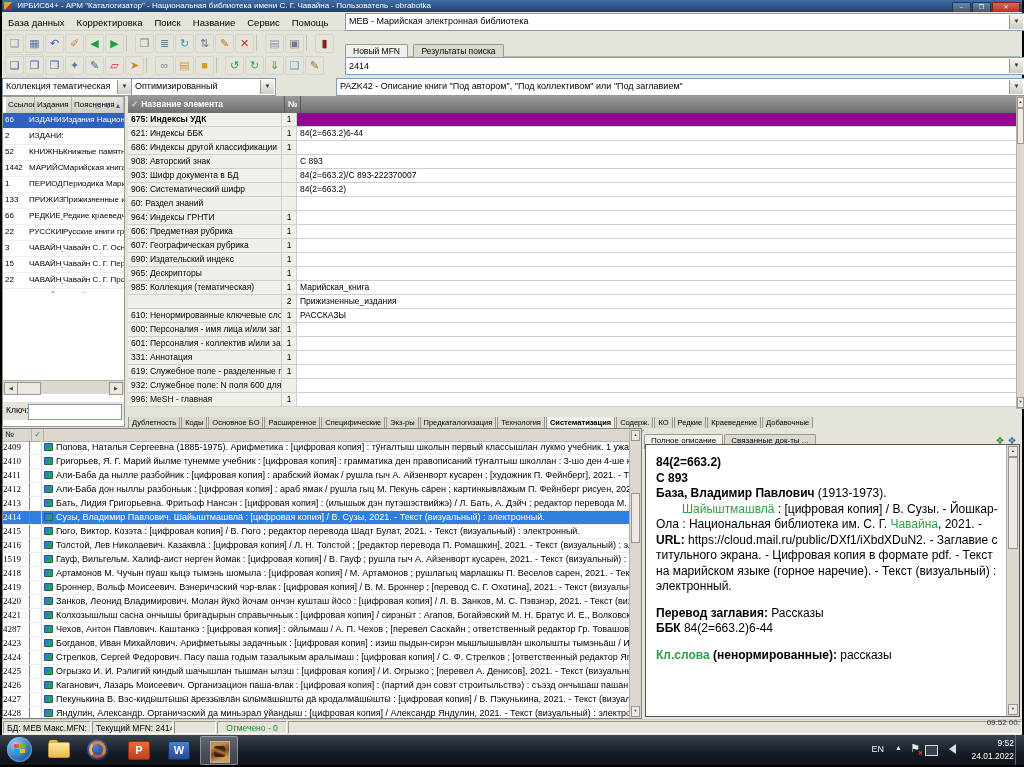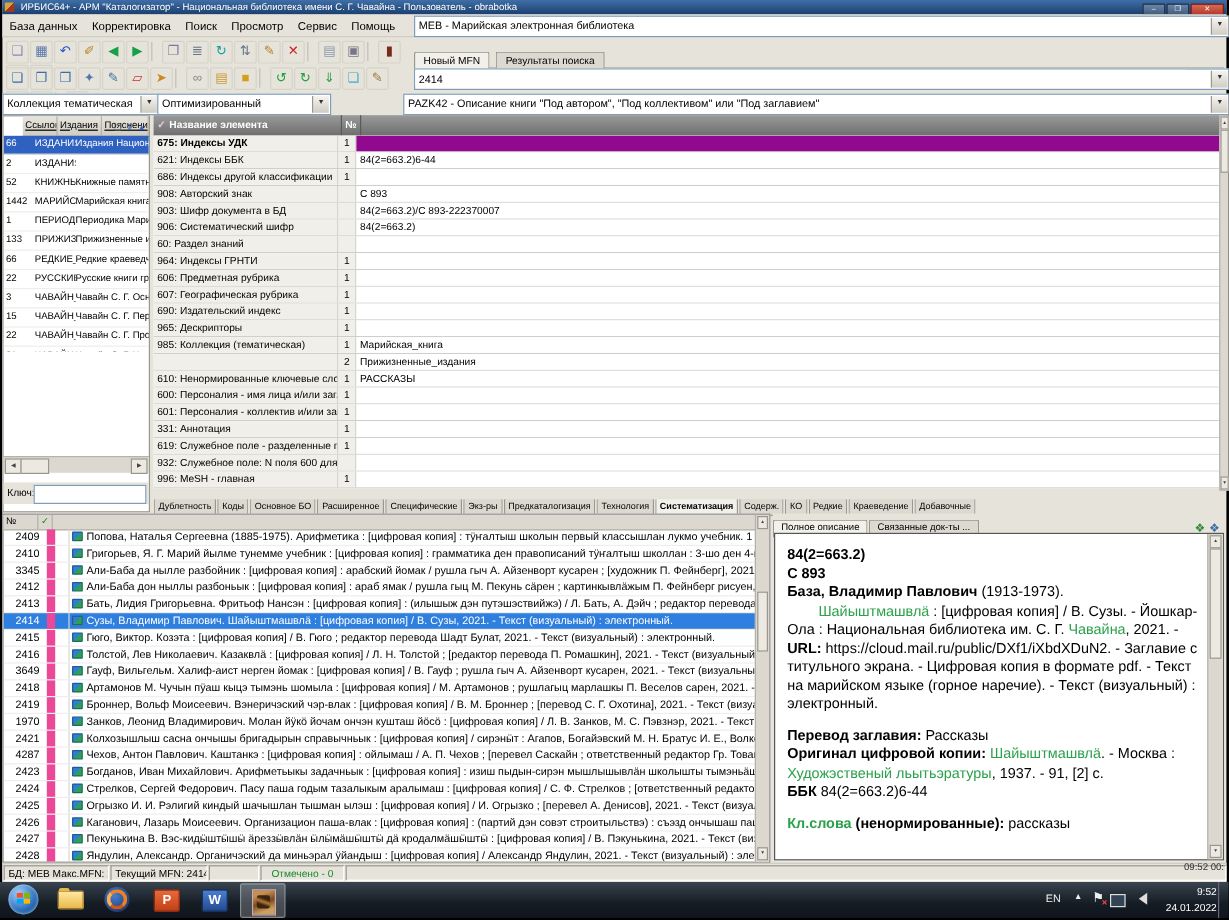--- a/index.html
+++ b/index.html
@@ -40,22 +40,22 @@
   .tab.on{background:#f2f0ea;}
   #mfncombo{left:345px;top:57px;width:675px;height:16px;}
   #mfncombo input{position:absolute;left:0;top:0;width:640px;height:13px;border:none;outline:none;
                   font-size:9px;font-family:"Liberation Sans",sans-serif;padding:1px 0 0 3px;}
   
   #combo1{left:2px;top:78px;width:126px;height:16px;}
   #combo2{left:131px;top:78px;width:140px;height:16px;}
   #combo3{left:336px;top:78px;width:684px;height:16px;}
   
   #dictpanel{left:2px;top:96px;width:121px;height:329px;background:#fff;border:1px solid #9a978d;}
-  #dicthead{position:absolute;left:16px;top:0;right:0;height:16px;background:linear-gradient(#e8e5dd,#cfccc2);
-            border-bottom:1px solid #9a978d;font-size:8px;line-height:15px;display:flex;text-decoration:underline;}
+  #dicthead{position:absolute;left:3px;top:0;right:0;height:16px;background:linear-gradient(#e8e5dd,#cfccc2);
+            border-bottom:1px solid #9a978d;font-size:8px;line-height:15px;display:flex;}
   #dicthead .hc{padding-left:2px;border-right:1px solid #b5b2a8;overflow:hidden;}
   #dicticons{position:absolute;right:1px;top:1px;}
   .dhicon{display:inline-block;width:10px;font-size:7px;text-align:center;}
   #dictrows{position:absolute;left:0;top:16px;right:0;height:180px;overflow:hidden;}
   .drow{display:flex;height:15px;font-size:8px;line-height:14px;border-bottom:1px solid #f0eee8;}
   .drow.sel{background:#2f62c0;color:#fff;}
   .dc1{width:24px;padding-left:2px;overflow:hidden;flex-shrink:0;}
   .dc2{width:34px;overflow:hidden;flex-shrink:0;white-space:nowrap;}
   .dc3{flex:1;overflow:hidden;white-space:nowrap;}
   #dicthscroll{position:absolute;left:0;right:0;bottom:32px;height:13px;background:#dcd8d0;border-top:1px solid #b5b2a8;}
@@ -90,21 +90,21 @@
         font-size:4px;text-align:center;line-height:8px;color:#444;}
   .vthumb{position:absolute;left:0;right:0;background:#ece9e2;border:1px solid #9a968c;}
   
   #recpanel{left:2px;top:428px;width:638px;height:289px;background:#fff;border:1px solid #808080;}
   #rechead{position:absolute;left:0;top:0;right:11px;height:12px;background:#dcd8d0;border-bottom:1px solid #b5b2a8;
            display:flex;font-size:8px;line-height:11px;}
   #rechead .rh1{width:26px;padding-left:2px;border-right:1px solid #b5b2a8;}
   #rechead .rh2{width:11px;text-align:center;border-right:1px solid #b5b2a8;color:#1a8a2a;}
   #recrows{position:absolute;left:0;top:12px;right:11px;bottom:0;overflow:hidden;}
   .rrow{display:flex;height:13px;font-size:9px;line-height:12px;border-bottom:1px solid #eeeeee;}
-  .rnum{width:26px;padding-left:10px;border-right:7px solid #ec4899;flex-shrink:0;}
+  .rnum{width:26px;padding-left:0;border-right:1px solid #ec4899;flex-shrink:0;font-family:Liberation Serif, serif;}
   .rchk{width:11px;border-right:1px solid #d8d8d8;flex-shrink:0;}
   .rtxt{flex:1;white-space:nowrap;overflow:hidden;padding-left:1px;}
   .rrow.sel{background:#2e7fe0;color:#fff;}
   .bicon{display:inline-block;width:9px;height:8px;margin:2px 3px 0 1px;border-radius:1px;
          background:linear-gradient(135deg,#2f7fd0 45%,#2fa050 55%);box-shadow:inset 0 0 0 1px rgba(20,60,110,.55);vertical-align:top;}
   #recvscroll{position:absolute;right:0;top:0;width:11px;bottom:0;background:#dcd8d0;border-left:1px solid #b5b2a8;}
   
   #detailpanel{left:644px;top:428px;width:377px;height:291px;background:#e6e3db;}
   #detailtabs{position:absolute;left:0;top:1px;height:15px;}
   .dtab{display:inline-block;padding:1px 6px 0 6px;font-size:8px;height:13px;border:1px solid #9a978d;
@@ -169,21 +169,21 @@
 <div id="screen">
   <div class="abs" id="winbase"></div>
 
   <div class="abs" id="titlebar">
     <span id="appicon"></span>
     <span>ИРБИС64+ - АРМ "Каталогизатор" - Национальная библиотека имени С. Г. Чавайна - Пользователь - obrabotka</span>
     <span id="winbtns"><span class="wbtn ">–</span><span class="wbtn ">❒</span><span class="wbtn close">✕</span></span>
   </div>
 
   <div class="abs" id="menurow">
-    <span id="menubar"><span class="mitem">База данных</span><span class="mitem">Корректировка</span><span class="mitem">Поиск</span><span class="mitem">Просмотр</span><span class="mitem">Сервис</span><span class="mitem">Помощь</span></span>
+    <span id="menubar"><span class="mitem">База данных</span><span class="mitem">Корректировка</span><span class="mitem">Поиск</span><span class="mitem">Название</span><span class="mitem">Сервис</span><span class="mitem">Помощь</span></span>
   </div>
   <div class="combo abs" id="dbcombo">
     <span>MEB - Марийская электронная библиотека</span>
     <span class="dd">▼</span>
   </div>
 
   <div class="abs" id="tbrow1"><span class="ticon" style="color: rgb(138, 138, 184);">❏</span><span class="ticon" style="color: rgb(85, 119, 170);">▦</span><span class="ticon" style="color: rgb(34, 85, 204);">↶</span><span class="ticon" style="color: rgb(184, 134, 42);">✐</span><span class="ticon" style="color: rgb(24, 160, 72);">◀</span><span class="ticon" style="color: rgb(24, 160, 72);">▶</span><span class="tsep"></span><span class="ticon" style="color: rgb(122, 122, 160);">❐</span><span class="ticon" style="color: rgb(102, 119, 136);">≣</span><span class="ticon" style="color: rgb(24, 160, 160);">↻</span><span class="ticon" style="color: rgb(102, 119, 136);">⇅</span><span class="ticon" style="color: rgb(176, 128, 32);">✎</span><span class="ticon" style="color: rgb(204, 34, 34);">✕</span><span class="tsep"></span><span class="ticon" style="color: rgb(136, 153, 170);">▤</span><span class="ticon" style="color: rgb(119, 119, 136);">▣</span><span class="tsep"></span><span class="ticon" style="color: rgb(122, 42, 26);">▮</span><span class="ticon tb" style="color: rgb(204, 17, 17);">Z</span><span class="ticon tb" style="color: rgb(24, 160, 72);">O</span></div>
   <div class="abs" id="tbrow2"><span class="ticon" style="color: rgb(58, 110, 165);">❏</span><span class="ticon" style="color: rgb(58, 110, 165);">❐</span><span class="ticon" style="color: rgb(58, 110, 165);">❒</span><span class="ticon" style="color: rgb(85, 119, 170);">✦</span><span class="ticon" style="color: rgb(58, 110, 165);">✎</span><span class="ticon" style="color: rgb(204, 51, 51);">▱</span><span class="ticon" style="color: rgb(204, 136, 34);">➤</span><span class="tsep"></span><span class="ticon" style="color: rgb(136, 136, 136);">∞</span><span class="ticon" style="color: rgb(204, 153, 51);">▤</span><span class="ticon" style="color: rgb(212, 160, 23);">■</span><span class="tsep"></span><span class="ticon" style="color: rgb(34, 160, 68);">↺</span><span class="ticon" style="color: rgb(34, 160, 68);">↻</span><span class="ticon" style="color: rgb(34, 160, 68);">⇓</span><span class="ticon" style="color: rgb(68, 170, 204);">❏</span><span class="ticon" style="color: rgb(153, 119, 51);">✎</span><span class="ticon" style="color: rgb(42, 154, 90);">◉</span><span class="ticon" style="color: rgb(30, 113, 69);">▦</span><span class="tsep"></span><span class="ticon" style="color: rgb(85, 102, 119);">▥</span></div>
 
   <div class="abs" id="toptabs">
@@ -419,21 +419,21 @@
           <span class="rnum">2409</span>
           <span class="rchk"></span>
           <span class="rtxt"><span class="bicon"></span>Попова, Наталья Сергеевна (1885-1975). Арифметика : [цифровая копия] : тӱҥалтыш школын первый классышлан лукмо учебник. 1 ужаш, 2021. - Текст (визуальный) : электронный.</span>
         </div>
         <div class="rrow">
           <span class="rnum">2410</span>
           <span class="rchk"></span>
           <span class="rtxt"><span class="bicon"></span>Григорьев, Я. Г. Марий йылме тунемме учебник : [цифровая копия] : грамматика ден правописаний тӱҥалтыш школлан : 3-шо ден 4-ше кл. 2-шо ужаш / [ответственный редактор Н. М.</span>
         </div>
         <div class="rrow">
-          <span class="rnum">3345</span>
+          <span class="rnum">2411</span>
           <span class="rchk"></span>
           <span class="rtxt"><span class="bicon"></span>Али-Баба да нылле разбойник : [цифровая копия] : арабский йомак / рушла гыч А. Айзенворт кусарен ; [художник П. Фейнберг], 2021. - Текст (визуальный) : электронный.</span>
         </div>
         <div class="rrow">
           <span class="rnum">2412</span>
           <span class="rchk"></span>
           <span class="rtxt"><span class="bicon"></span>Али-Баба дон ныллы разбоньык : [цифровая копия] : араб ямак / рушла гыц М. Пекунь сӓрен ; картинкывлӓжым П. Фейнберг рисуен, 2021. - Текст (визуальный) : электронный.</span>
         </div>
         <div class="rrow">
           <span class="rnum">2413</span>
@@ -449,36 +449,36 @@
           <span class="rnum">2415</span>
           <span class="rchk"></span>
           <span class="rtxt"><span class="bicon"></span>Гюго, Виктор. Козэта : [цифровая копия] / В. Гюго ; редактор перевода Шадт Булат, 2021. - Текст (визуальный) : электронный.</span>
         </div>
         <div class="rrow">
           <span class="rnum">2416</span>
           <span class="rchk"></span>
           <span class="rtxt"><span class="bicon"></span>Толстой, Лев Николаевич. Казаквлӓ : [цифровая копия] / Л. Н. Толстой ; [редактор перевода П. Ромашкин], 2021. - Текст (визуальный) : электронный.</span>
         </div>
         <div class="rrow">
-          <span class="rnum">3649</span>
+          <span class="rnum">1519</span>
           <span class="rchk"></span>
           <span class="rtxt"><span class="bicon"></span>Гауф, Вильгельм. Халиф-аист нерген йомак : [цифровая копия] / В. Гауф ; рушла гыч А. Айзенворт кусарен, 2021. - Текст (визуальный) : электронный.</span>
         </div>
         <div class="rrow">
           <span class="rnum">2418</span>
           <span class="rchk"></span>
           <span class="rtxt"><span class="bicon"></span>Артамонов М. Чучын пӱаш кыцэ тымэнь шомыла : [цифровая копия] / М. Артамонов ; рушлагыц марлашкы П. Веселов сарен, 2021. - Текст (визуа</span>
         </div>
         <div class="rrow">
           <span class="rnum">2419</span>
           <span class="rchk"></span>
           <span class="rtxt"><span class="bicon"></span>Броннер, Вольф Моисеевич. Вэнеричэский чэр-влак : [цифровая копия] / В. М. Броннер ; [перевод С. Г. Охотина], 2021. - Текст (визуальный) : эле</span>
         </div>
         <div class="rrow">
-          <span class="rnum">1970</span>
+          <span class="rnum">2420</span>
           <span class="rchk"></span>
           <span class="rtxt"><span class="bicon"></span>Занков, Леонид Владимирович. Молан йӱкö йочам ончэн кушташ йӧсö : [цифровая копия] / Л. В. Занков, М. С. Пэвзнэр, 2021. - Текст (визуальны</span>
         </div>
         <div class="rrow">
           <span class="rnum">2421</span>
           <span class="rchk"></span>
           <span class="rtxt"><span class="bicon"></span>Колхозышлыш сасна ончышы бригадырын справычньык : [цифровая копия] / сирэнӹт : Агапов, Богайэвский М. Н. Братус И. Е., Волковский М. Н. Гвоздьэцкий дӓ молывлӓ ; рэдактир</span>
         </div>
         <div class="rrow">
           <span class="rnum">4287</span>
@@ -527,21 +527,20 @@
     <div id="detailtabs"><span class="dtab on">Полное описание</span><span class="dtab">Связанные док-ты ...</span></div>
     <div id="detailicons"><span class="dticon" style="color: rgb(44, 140, 60);">❖</span><span class="dticon" style="color: rgb(58, 110, 165);">❖</span></div>
     <div id="detailbox">
       <div id="detailcontent">
           <div class="dpara"><span class="b">84(2=663.2)</span></div>
           <div class="dpara"><span class="b">С 893</span></div>
           <div class="dpara"><span class="b">База, Владимир Павлович</span><span> (1913-1973).</span></div>
           <div class="dpara ind"><span class=" g">Шайыштмашвлӓ</span><span> : [цифровая копия] / В. Сузы. - Йошкар-Ола : Национальная библиотека им. С. Г. </span><span class=" g">Чавайна</span><span>, 2021. - </span><span class="b">URL:</span><span> https://cloud.mail.ru/public/DXf1/iXbdXDuN2. - Заглавие с титульного экрана. - Цифровая копия в формате pdf. - Текст на марийском языке (горное наречие). - Текст (визуальный) : электронный.</span></div>
           <div class="dspace"></div>
           <div class="dpara"><span class="b">Перевод заглавия:</span><span> Рассказы</span></div>
-          <div class="dpara"><span class="b">Оригинал цифровой копии:</span><span> </span><span class=" g">Шайыштмашвлӓ</span><span>. - Москва : </span><span class=" g">Художэственый льытьэратуры</span><span>, 1937. - 91, [2] с.</span></div>
           <div class="dpara"><span class="b">ББК</span><span> 84(2=663.2)6-44</span></div>
           <div class="dspace"></div>
           <div class="dpara"><span class="b g">Кл.слова</span><span class="b"> (ненормированные):</span><span> рассказы</span></div>
         </div>
       <div id="detailvscroll">
         <span class="vsba" style="top:1px;left:1px;right:1px">▲</span>
         <span class="vthumb" style="top:12px;height:90px;left:1px;right:1px"></span>
         <span class="vsba" style="bottom:1px;left:1px;right:1px">▼</span>
       </div>
     </div>

